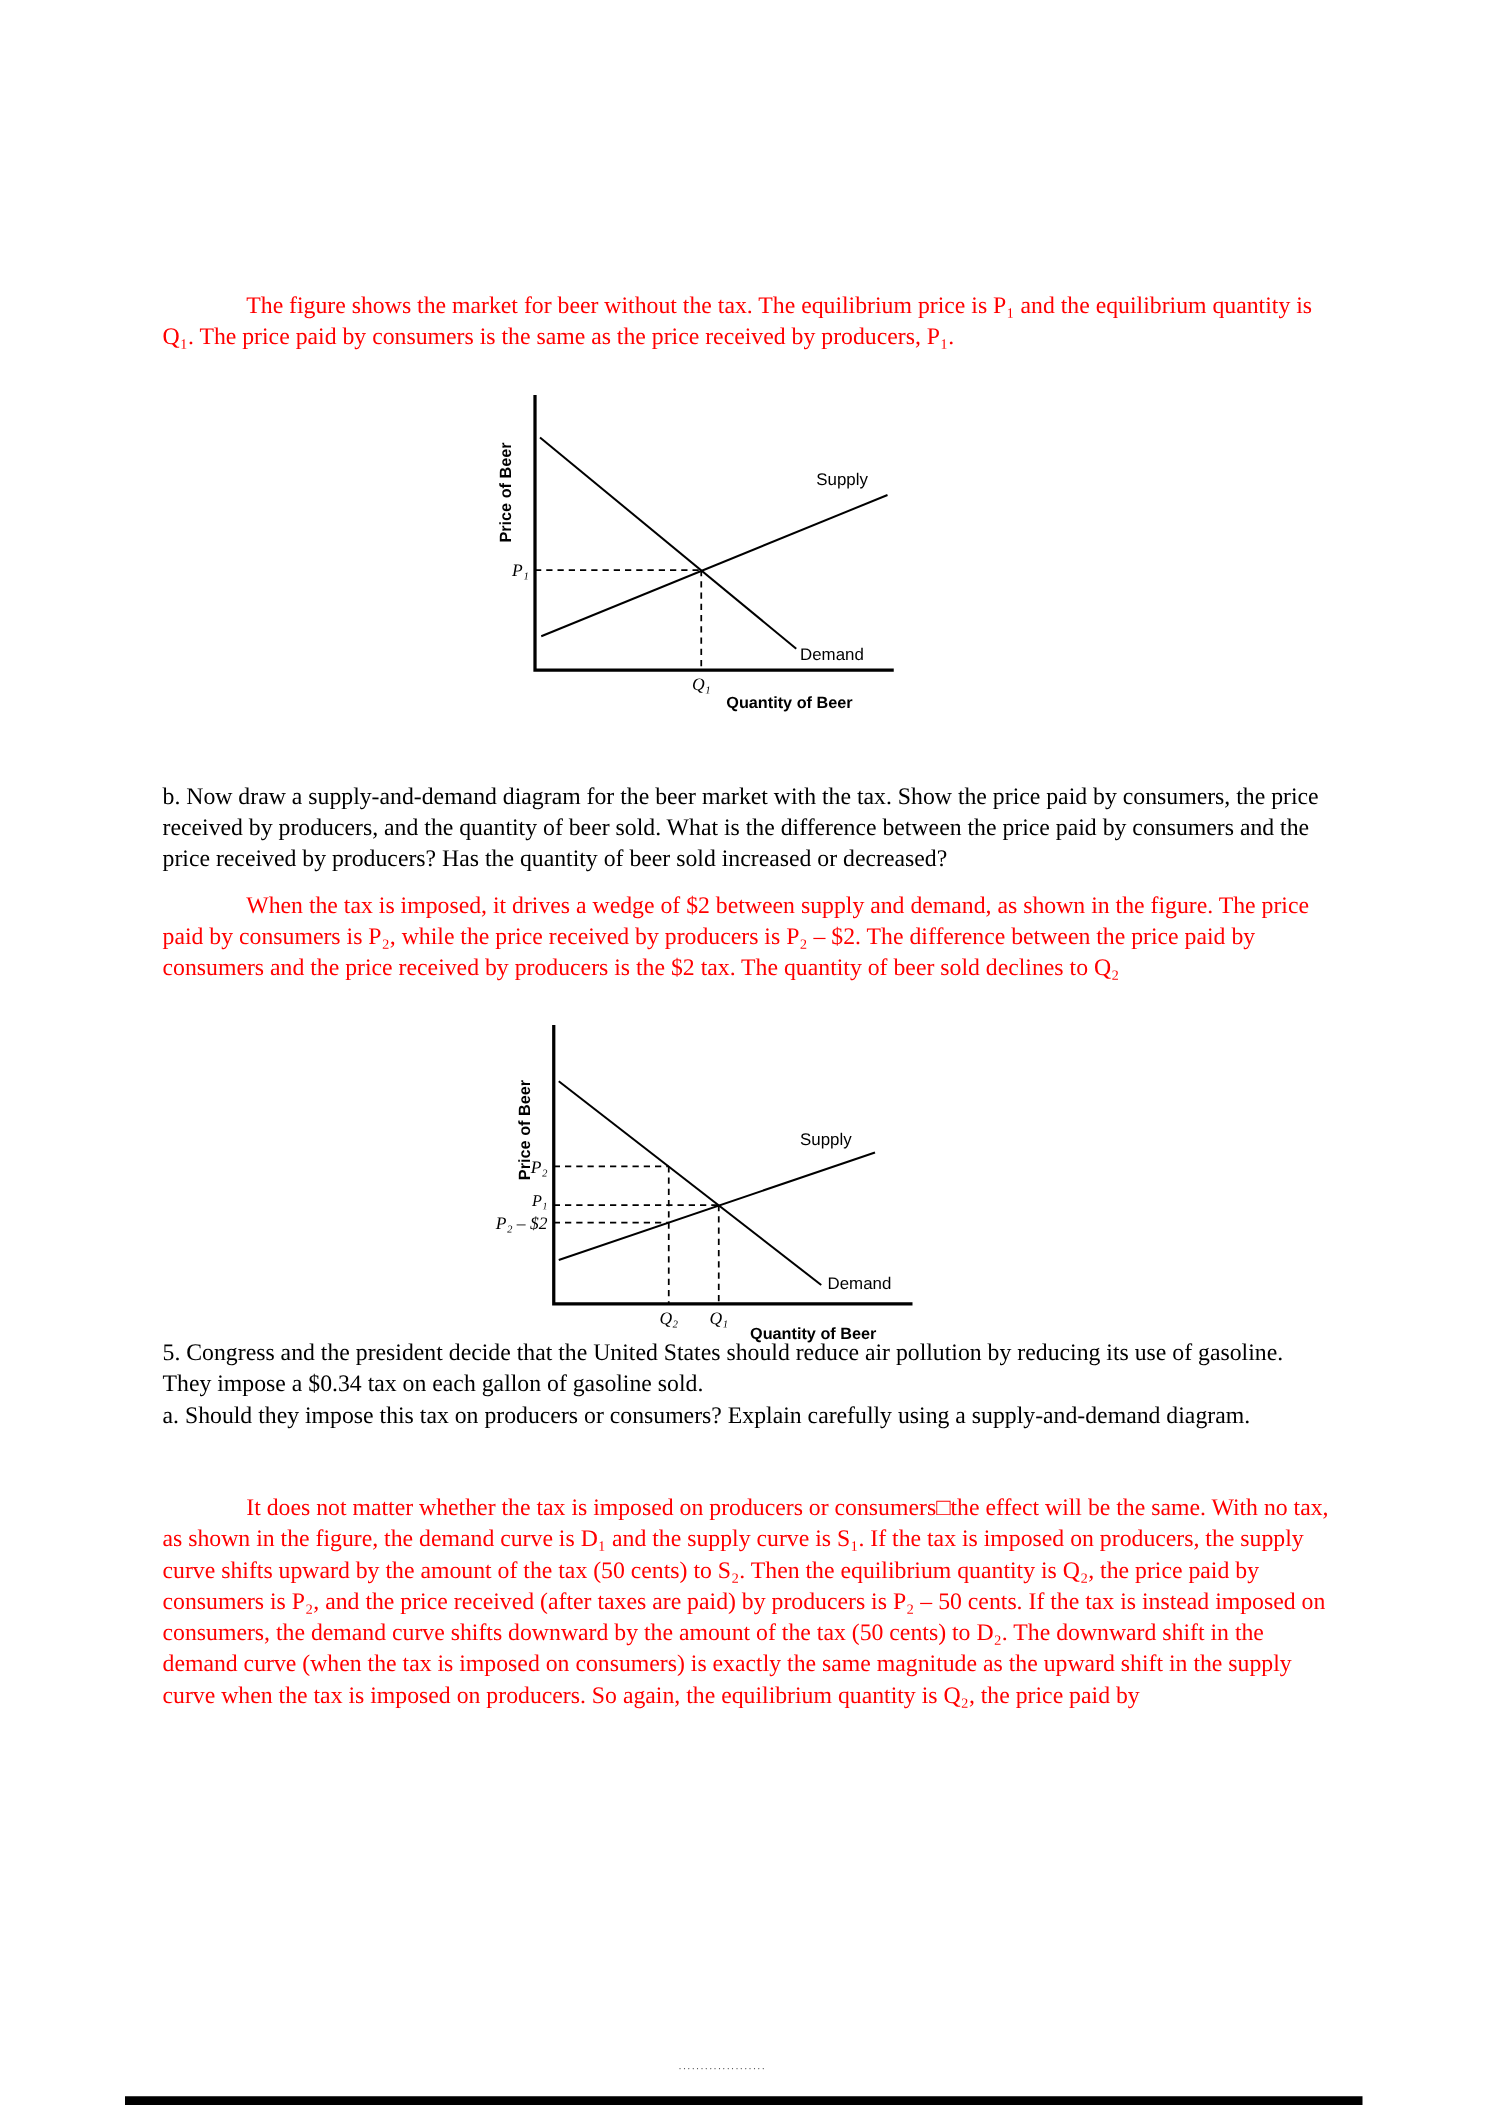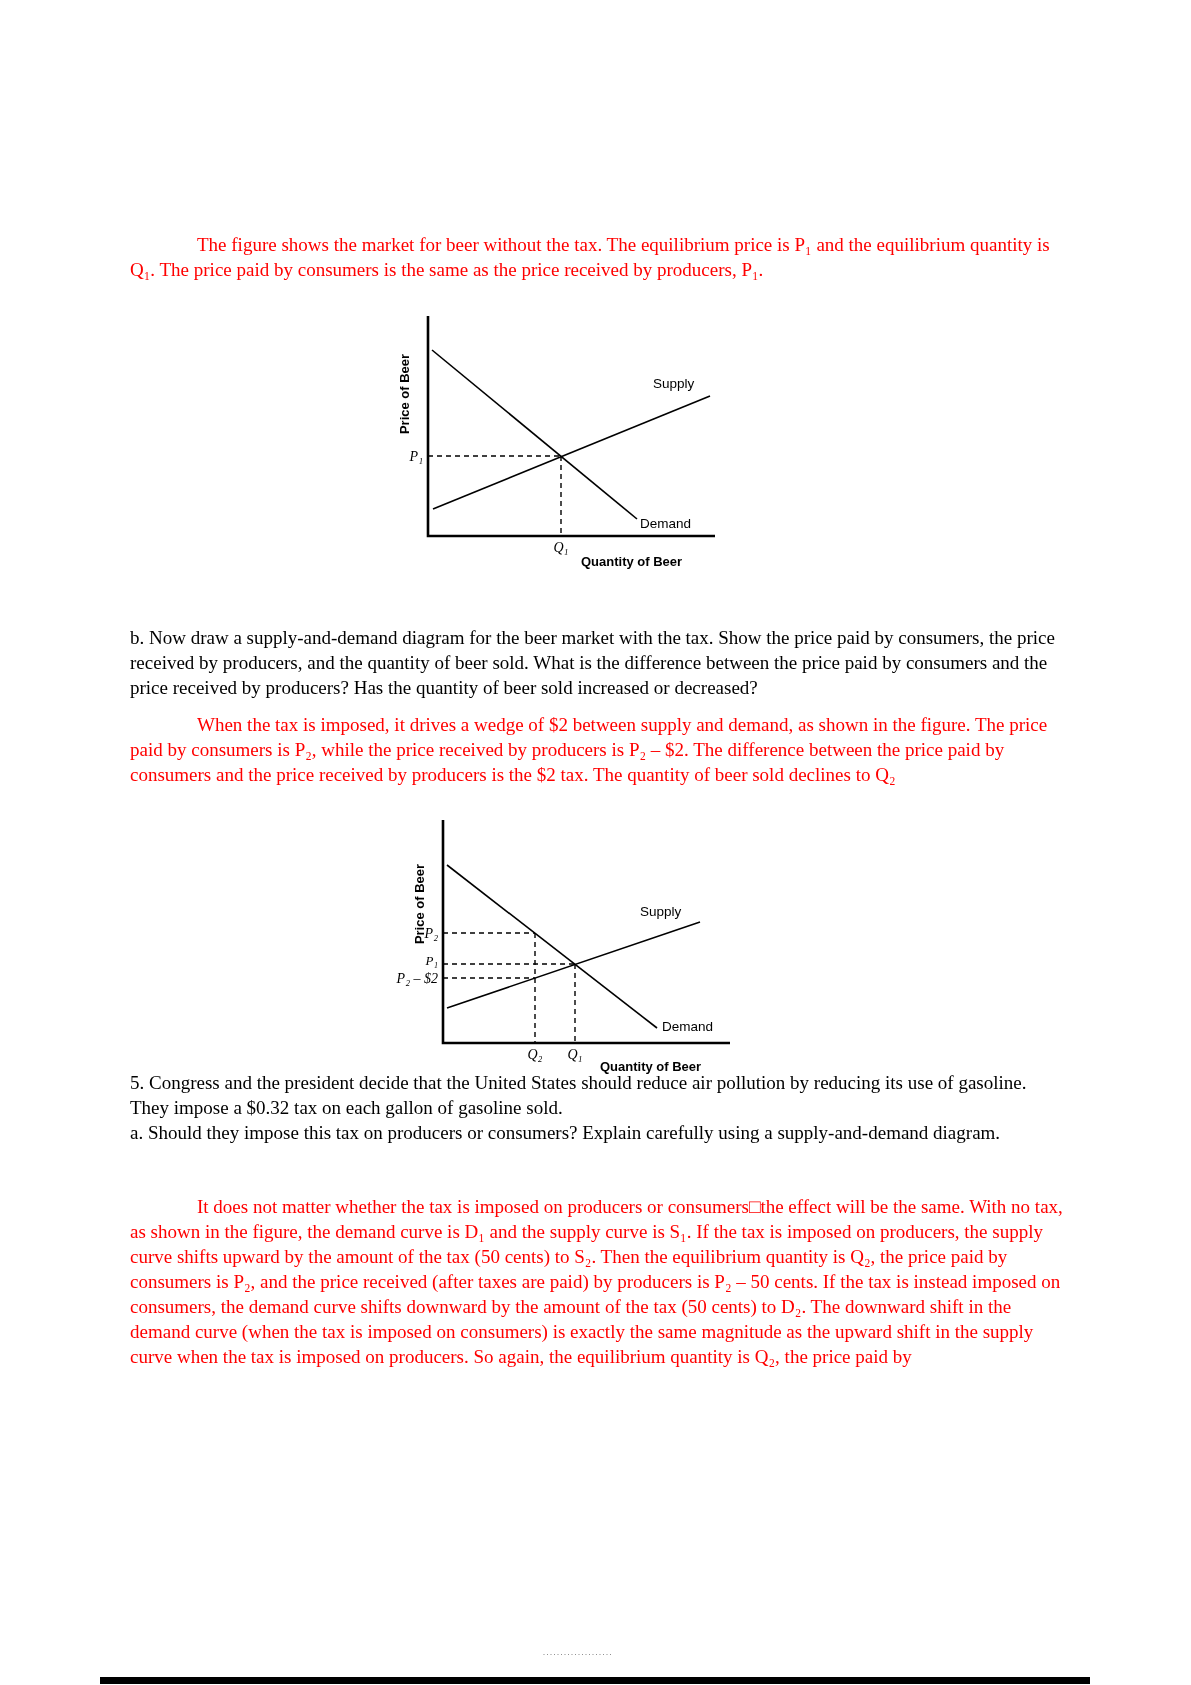--- a/index.html
+++ b/index.html
@@ -90,21 +90,21 @@
       <text class="clabel" x="284" y="219">Demand</text>
       <text class="pq" x="60" y="126" text-anchor="end">P₂</text>
       <text class="pq-small" x="60" y="153" text-anchor="end">P₁</text>
       <text class="pq" x="60" y="171" text-anchor="end">P₂ – $2</text>
       <text class="pq" x="157" y="247" text-anchor="middle">Q₂</text>
       <text class="pq" x="197" y="247" text-anchor="middle">Q₁</text>
       <text class="axlabel" x="222" y="259">Quantity of Beer</text>
     </svg>
   </div>
 
-  <p class="para" style="top:1070px;">5. Congress and the president decide that the United States should reduce air pollution by reducing its use of gasoline. They impose a $0.32 tax on each gallon of gasoline sold.</p>
+  <p class="para" style="top:1070px;">5. Congress and the president decide that the United States should reduce air pollution by reducing its use of gasoline. They impose a $0.34 tax on each gallon of gasoline sold.</p>
 
   <p class="para" style="top:1120px;">a. Should they impose this tax on producers or consumers? Explain carefully using a supply-and-demand diagram.</p>
 
   <p class="para red indent" style="top:1194px;">It does not matter whether the tax is imposed on producers or consumers□the effect will be the same. With no tax, as shown in the figure, the demand curve is D₁ and the supply curve is S₁. If the tax is imposed on producers, the supply curve shifts upward by the amount of the tax (50 cents) to S₂. Then the equilibrium quantity is Q₂, the price paid by consumers is P₂, and the price received (after taxes are paid) by producers is P₂ – 50 cents. If the tax is instead imposed on consumers, the demand curve shifts downward by the amount of the tax (50 cents) to D₂. The downward shift in the demand curve (when the tax is imposed on consumers) is exactly the same magnitude as the upward shift in the supply curve when the tax is imposed on producers. So again, the equilibrium quantity is Q₂, the price paid by</p>
 
   <div class="footer-fragment">....................</div>
 
   <div class="bottom-bar"></div>
 
 </div>

